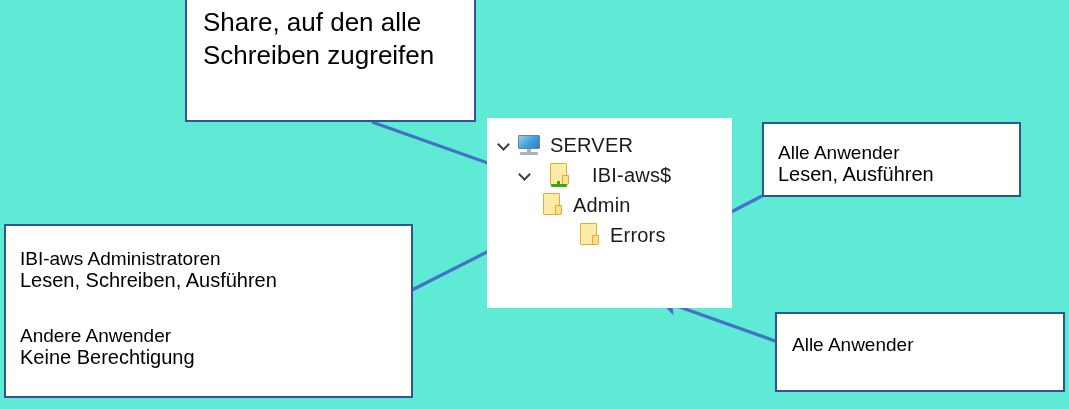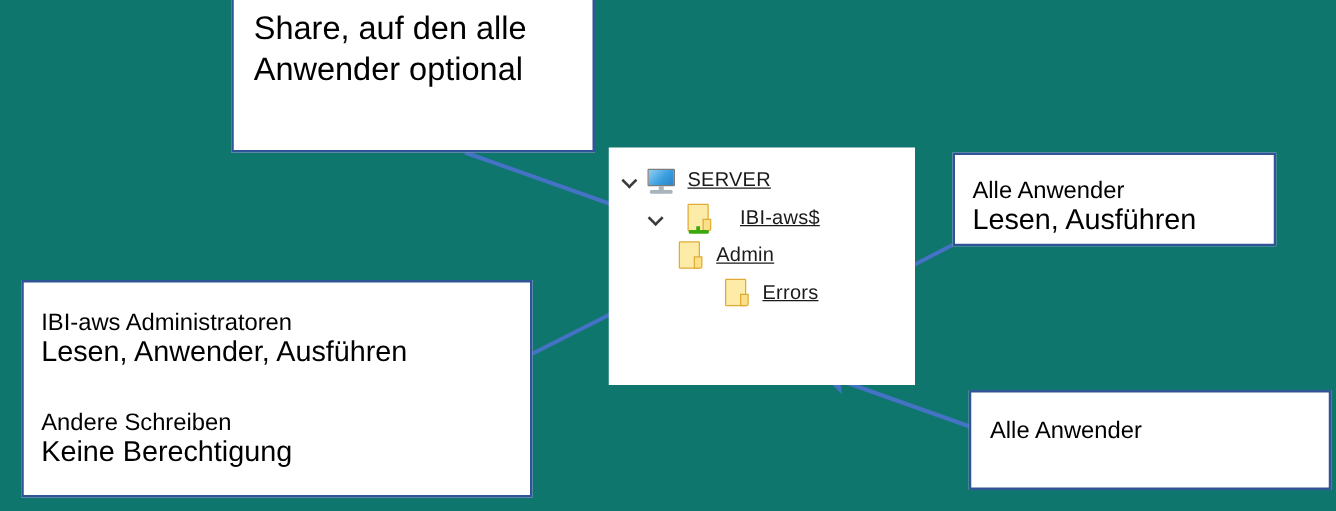--- a/index.html
+++ b/index.html
@@ -4,50 +4,50 @@
 <style>
   html, body {
     margin: 0;
     padding: 0;
     background: #000000;
   }
   #canvas {
     position: relative;
     width: 1069px;
     height: 409px;
-    background: #0f766e;
+    background: #5eead4;
     overflow: hidden;
     font-family: "Liberation Sans", sans-serif;
   }
 
   
   .callout {
     position: absolute;
     background: #ffffff;
     border: 2px solid #2f5597;
     box-sizing: border-box;
     color: #000000;
     overflow: hidden;
   }
   .callout .line {
     white-space: pre;
     line-height: 1.12;
   }
   .line-sm { font-size: 19px; margin-top: 11px; }
-  .line-lg { font-size: 23px; }
+  .line-lg { font-size: 20px; }
   .spacer { height: 22px; }
 
   #callout-share {
     left: 185px; top: -4px; width: 291px; height: 126px;
     padding: 8px 0 0 16px;
   }
   #callout-share .line { font-size: 26px; line-height: 1.26; }
 
   #callout-admins {
-    left: 17px; top: 224px; width: 409px; height: 174px;
+    left: 4px; top: 224px; width: 409px; height: 174px;
     padding: 11px 0 0 14px;
   }
 
   #callout-allusers-read {
     left: 762px; top: 122px; width: 259px; height: 75px;
     padding: 7px 0 0 14px;
   }
 
   #callout-allusers-write {
     left: 775px; top: 312px; width: 290px; height: 80px;
@@ -79,25 +79,24 @@
   .chev::before {
     content: "";
     position: absolute;
     left: 2px; top: 2px;
     width: 7px; height: 7px;
     border-right: 2px solid #3b3b3b;
     border-bottom: 2px solid #3b3b3b;
     transform: rotate(45deg);
   }
   .row-label {
-    font-size: 16px;
+    font-size: 20px;
     color: #1a1a1a;
     letter-spacing: .2px;
     white-space: nowrap;
-    text-decoration: underline;
   }
 
   
   .ico-monitor {
     width: 24px; height: 20px;
     flex: 0 0 24px;
     margin-right: 9px;
     position: relative;
   }
   .ico-monitor .screen {
@@ -180,28 +179,28 @@
 
     <line x1="412" y1="290" x2="558" y2="216" stroke="#4472c4" stroke-width="3.2" marker-end="url(#ah)"></line>
 
     <line x1="762" y1="196" x2="650" y2="254" stroke="#4472c4" stroke-width="3.2" marker-end="url(#ah)"></line>
 
     <line x1="778" y1="342" x2="660" y2="300" stroke="#4472c4" stroke-width="3.2" marker-end="url(#ah)"></line>
   </svg>
 
   <div class="callout" id="callout-share">
     <div class="line">Share, auf den alle</div>
-    <div class="line">Anwender optional</div>
+    <div class="line">Schreiben zugreifen</div>
   </div>
 
   <div class="callout" id="callout-admins">
     <div class="line line-sm">IBI-aws Administratoren</div>
-    <div class="line line-lg">Lesen, Anwender, Ausführen</div>
+    <div class="line line-lg">Lesen, Schreiben, Ausführen</div>
     <div class="spacer"></div>
-    <div class="line line-sm">Andere Schreiben</div>
+    <div class="line line-sm">Andere Anwender</div>
     <div class="line line-lg">Keine Berechtigung</div>
   </div>
 
   <div class="callout" id="callout-allusers-read">
     <div class="line line-sm">Alle Anwender</div>
     <div class="line line-lg">Lesen, Ausführen</div>
   </div>
 
   <div class="callout" id="callout-allusers-write">
     <div class="line line-sm">Alle Anwender</div>

